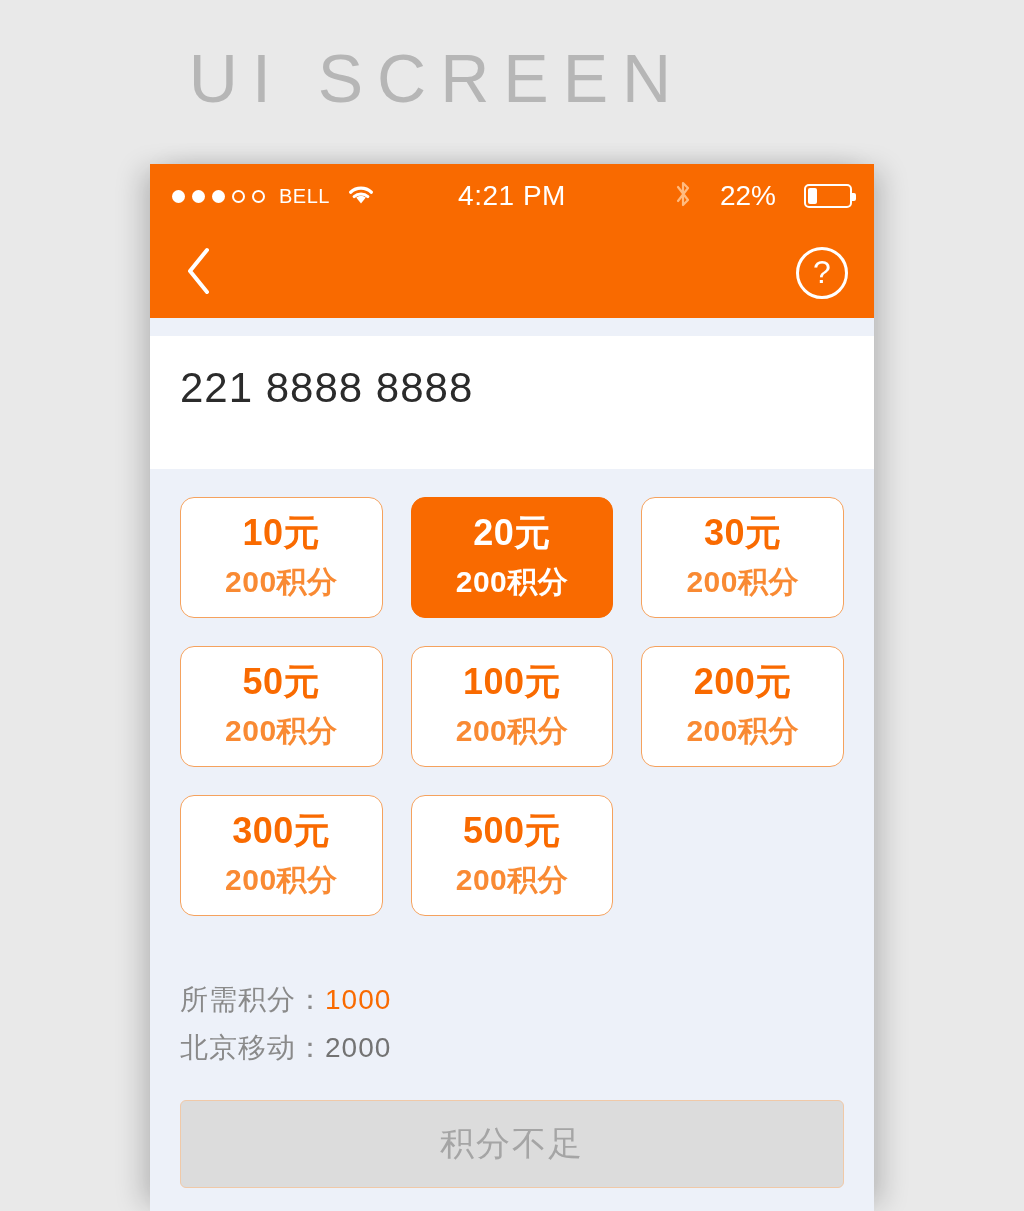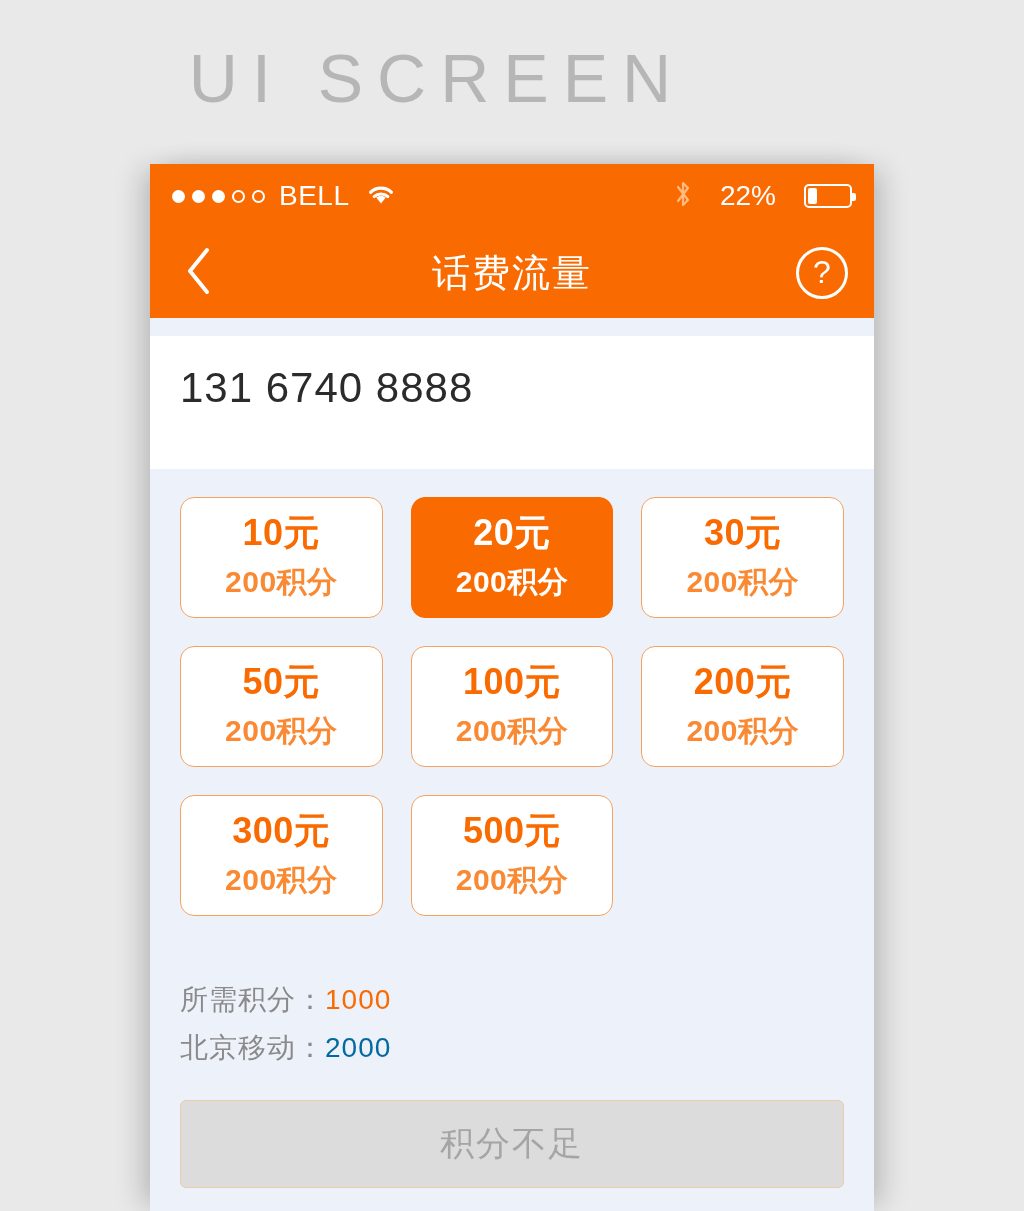--- a/index.html
+++ b/index.html
@@ -59,21 +59,21 @@
   .dots { display: flex; align-items: center; gap: 7px; }
   .dot {
     width: 13px; height: 13px; border-radius: 50%;
     background: #ffffff;
   }
   .dot.hollow {
     background: transparent;
     border: 2px solid #ffffff;
   }
   .carrier {
-    font-size: 28px;
+    font-size: 20px;
     letter-spacing: 0.5px;
     margin-left: 4px;
   }
   .wifi-icon { margin-left: 6px; display: block; }
 
   .sb-center {
     position: absolute;
     left: 0; right: 0;
     text-align: center;
     font-size: 28px;
@@ -251,21 +251,21 @@
   .points {
     padding: 60px 16px 0 30px;
     text-align: left;
   }
   .points-row {
     font-size: 28px;
     color: #8a8a8a;
     line-height: 1.72;
     letter-spacing: 1px;
   }
-  .points-val { color: #0369a1; }
+  .points-val { color: #737373; }
   .points-val.highlight { color: #f96a00; }
 
   
   .submit-wrap { padding: 28px 30px 0 30px; }
   .submit-btn {
     width: 100%;
     height: 88px;
     background: #dcdcdc;
     border: 1px solid #f0c9a8;
     border-radius: 6px;
@@ -299,20 +299,21 @@
       <span class="carrier">BELL</span>
       <span class="wifi-icon">
         <svg width="30" height="22" viewBox="0 0 30 22">
           <path d="M15 20.5 L10.2 14.4 A8.2 8.2 0 0 1 19.8 14.4 Z" fill="#ffffff"></path>
           <path d="M4.6 9.2 A15.5 15.5 0 0 1 25.4 9.2" stroke="#ffffff" stroke-width="3.2" fill="none" stroke-linecap="round"></path>
           <path d="M8.1 13.6 A10.2 10.2 0 0 1 21.9 13.6" stroke="#ffffff" stroke-width="3" fill="none" stroke-linecap="round"></path>
         </svg>
       </span>
     </div>
 
+    <div class="sb-center">4:21 PM</div>
 
     <div class="sb-right">
       <span>
         <svg width="18" height="30" viewBox="0 0 18 30">
           <path d="M4 8 L14 21 L9 26 L9 4 L14 9 L4 22" stroke="#ffbb80" stroke-width="2.2" fill="none" stroke-linejoin="round" stroke-linecap="round"></path>
         </svg>
       </span>
       <span class="battery-pct">22%</span>
       <span class="battery">
         <span class="battery-fill" id="battery-fill" style="width: 22%;"></span>
@@ -321,30 +322,29 @@
   </div>
 
   <div class="navbar">
     <div class="nav-back">
       <span>
         <svg width="30" height="50" viewBox="0 0 30 50">
           <path d="M23 4 L6 25 L23 46" stroke="#ffffff" stroke-width="4" fill="none" stroke-linecap="round" stroke-linejoin="round"></path>
         </svg>
       </span>
     </div>
-    <div class="nav-title">话费流量</div>
     <div class="nav-help">
       <span>?</span>
     </div>
   </div>
 
   <div class="tabs-gap"></div>
 
   <div class="phone-info">
-    <div class="phone-number">131 6740 8888</div>
+    <div class="phone-number">221 8888 8888</div>
   </div>
 
   <div class="grid-wrap">
     <div class="grid" id="amount-grid">
         <div class="amount-card">
           <div class="amount-value">10元</div>
           <div class="amount-points">200积分</div>
         </div>
         <div class="amount-card selected">
           <div class="amount-value">20元</div>

